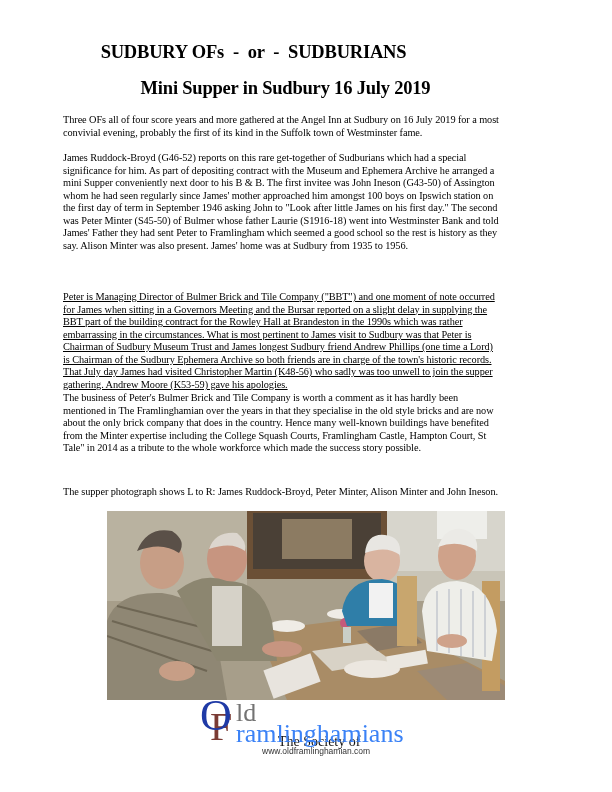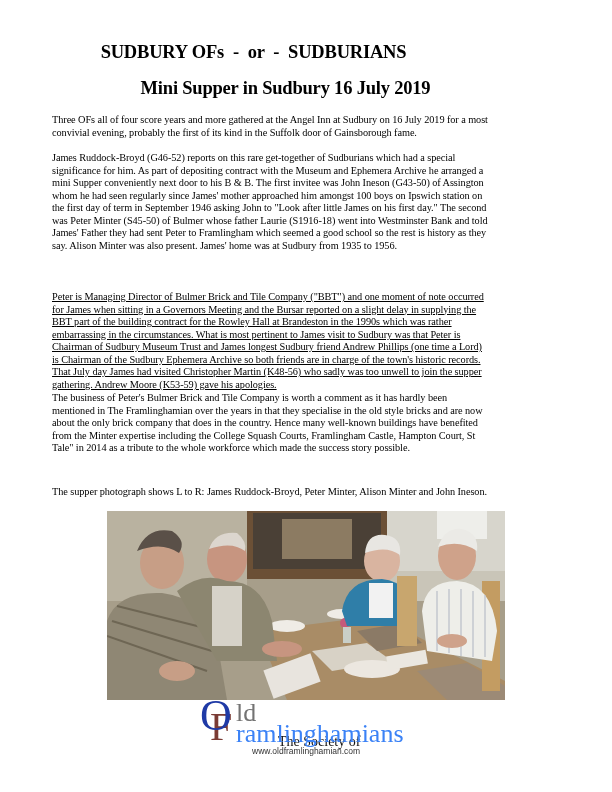--- a/index.html
+++ b/index.html
@@ -1,45 +1,45 @@
 <!DOCTYPE html>
 <html><head>
 <meta charset="utf-8">
 <style>
   html, body { margin: 0; padding: 0; background: #ffffff; }
   body { width: 612px; height: 792px; position: relative; overflow: hidden; font-family: "Liberation Serif", "DejaVu Serif", serif; color: #000; }
   .title { position: absolute; left: 0; width: 507px; text-align: center; font-weight: bold; font-size: 18.5px; letter-spacing: -0.2px; white-space: pre; }
   .t1 { top: 42px; }
   .t2 { top: 78px; padding-left: 32px; }
   .para { position: absolute; left: 52px; width: 512px; font-size: 10.3px; line-height: 12.55px; text-align: left; letter-spacing: -0.08px; }
-  .para .ln { display: block; white-space: nowrap; }
+  .para .ln { display: block; white-space: nowrap; margin-left: 11px; }
   .p1 { top: 114px; }
   .p2 { top: 152px; }
   .p3 { top: 291px; text-decoration: underline; }
   .p4 { top: 392px; }
   .p5 { top: 486px; }
   .photo { position: absolute; left: 107px; top: 511px; width: 398px; height: 189px; overflow: hidden; background: #8a7f6e; }
   .photo svg { display: block; }
   .logo { position: absolute; left: 196px; top: 700px; width: 230px; height: 60px; }
   .logo .bigO { position: absolute; left: 4px; top: -6px; font-size: 44px; color: #1f3aa6; font-family: "Liberation Serif", serif; line-height: 1; }
   .logo .bigF { position: absolute; left: 14px; top: 7px; font-size: 40px; color: #7a3b34; font-family: "Liberation Serif", serif; line-height: 1; }
   .logo .ld { position: absolute; left: 40px; top: 0px; font-size: 26px; color: #737373; line-height: 1; }
   .logo .society { position: absolute; left: 82px; top: 4px; font-size: 14px; color: #111; line-height: 1; margin-top: 31px; }
   .logo .rest { position: absolute; left: 40px; top: 21px; font-size: 26px; color: #3b82f6; line-height: 1; }
-  .logo .url { position: absolute; left: 56px; top: 47px; font-size: 8.5px; color: #333; font-family: "Liberation Sans", sans-serif; line-height: 1; }
+  .logo .url { position: absolute; left: 66px; top: 47px; font-size: 8.5px; color: #333; font-family: "Liberation Sans", sans-serif; line-height: 1; }
 </style>
 </head>
 <body>
 
 <div class="title t1">SUDBURY OFs  -  or  -  SUDBURIANS</div>
 <div class="title t2">Mini Supper in Sudbury 16 July 2019</div>
 
 <div class="para p1">
   <span class="ln">Three OFs all of four score years and more gathered at the Angel Inn at Sudbury on 16 July 2019 for a most</span>
-  <span class="ln">convivial evening, probably the first of its kind in the Suffolk door of Gainsborough fame.</span>
+  <span class="ln">convivial evening, probably the first of its kind in the Suffolk town of Westminster fame.</span>
 </div>
 
 <div class="para p2">
   <span class="ln">James Ruddock-Broyd (G46-52) reports on this rare get-together of Sudburians which had a special</span>
   <span class="ln">significance for him. As part of depositing contract with the Museum and Ephemera Archive he arranged a</span>
   <span class="ln">mini Supper conveniently next door to his B &amp; B. The first invitee was John Ineson (G43-50) of Assington</span>
   <span class="ln">whom he had seen regularly since James' mother approached him amongst 100 boys on Ipswich station on</span>
   <span class="ln">the first day of term in September 1946 asking John to "Look after little James on his first day."  The second</span>
   <span class="ln">was Peter Minter (S45-50) of Bulmer whose father Laurie (S1916-18) went into Westminster Bank and told</span>
   <span class="ln">James' Father they had sent Peter to Framlingham which seemed a good school so the rest is history as they</span>

